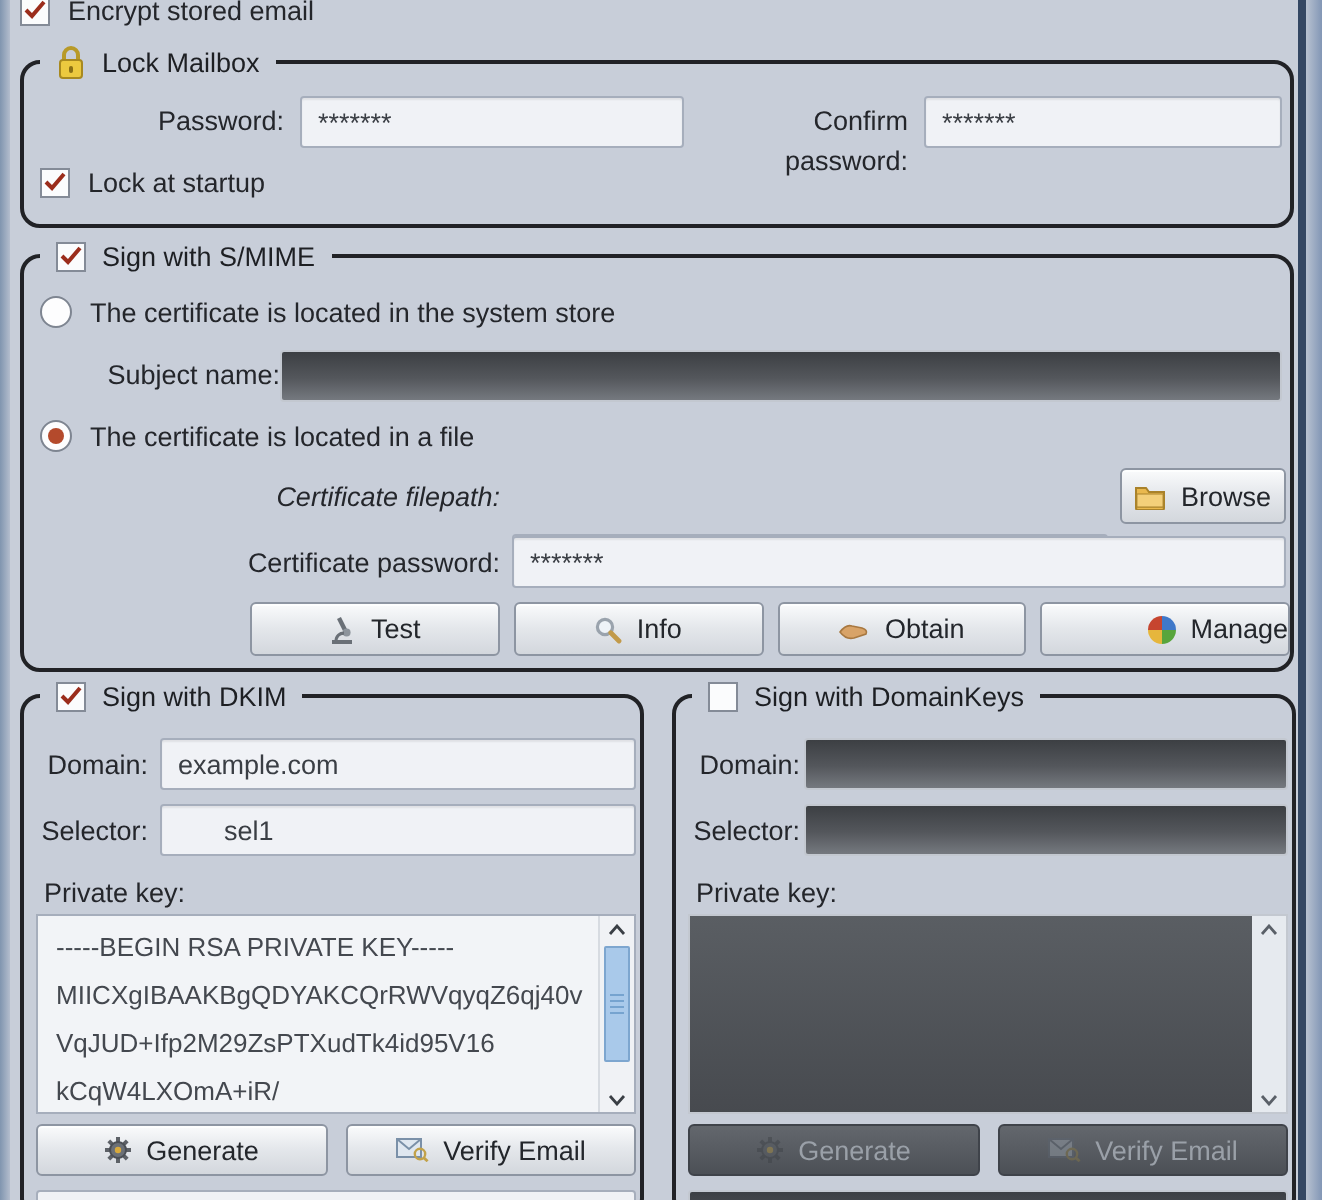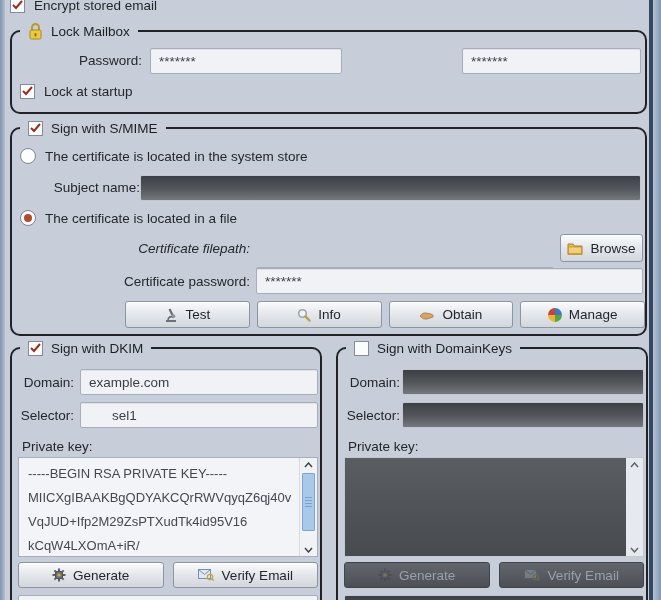--- a/index.html
+++ b/index.html
@@ -85,20 +85,21 @@
     <div class="legend">
       <svg width="15" height="18" viewBox="0 0 15 18">
         <path d="M4 8 V5.5 a3.5 3.5 0 0 1 7 0 V8" fill="none" stroke="#b89a28" stroke-width="2"></path>
         <rect x="2" y="8" width="11" height="9" rx="1.5" fill="#ecc93f" stroke="#a8891f"></rect>
         <rect x="6.5" y="11" width="2" height="3.5" rx="1" fill="#8a6f15"></rect>
       </svg>
       <span>Lock Mailbox</span>
     </div>
     <div class="lbl r" style="left:10px; top:19px; width:120px;">Password:</div>
     <input class="input" style="left: 138px; top: 16px; width: 192px;" readonly="" value="*******">
+    <div class="lbl r" style="left:330px; top:19px; width:112px;">Confirm password:</div>
     <input class="input" style="left: 450px; top: 16px; width: 179px;" readonly="" value="*******">
     <label class="chkrow" style="left:8px; top:50px;">
       <span class="cb">
         <svg width="11" height="10" viewBox="0 0 11 10">
           <path d="M1 5 L4 8 L10 1" fill="none" stroke="#9b2d1c" stroke-width="2"></path>
           </svg>
       </span>
       <span>Lock at startup</span>
     </label>
   </div>
@@ -155,21 +156,21 @@
           <line x1="8.4" y1="8.4" x2="12.5" y2="12.5" stroke="#c29a4a" stroke-width="2.4" stroke-linecap="round"></line>
         </svg>
         <span>Info</span>
       </div>
       <div class="btn" style="flex:1; height:27px;">
         <svg width="16" height="12" viewBox="0 0 16 12">
           <path d="M1 7 q3 -4 6 -3 l5 1 q3 1 2 3 l-6 2 q-4 1 -7 -3 z" fill="#d8a368" stroke="#a87840" stroke-width="0.8"></path>
         </svg>
         <span>Obtain</span>
       </div>
-      <div class="btn" style="flex:1; height:27px;">
+      <div class="btn" style="flex:1; height:27px;justify-content:flex-end;">
         <svg width="14" height="14" viewBox="0 0 14 14">
           <path d="M7 7 L7 0 A7 7 0 0 1 14 7 Z" fill="#3f78c9"></path>
           <path d="M7 7 L14 7 A7 7 0 0 1 7 14 Z" fill="#58a53c"></path>
           <path d="M7 7 L7 14 A7 7 0 0 1 0 7 Z" fill="#e6b63c"></path>
           <path d="M7 7 L0 7 A7 7 0 0 1 7 0 Z" fill="#c6452f"></path>
         </svg>
         <span>Manage</span>
       </div>
     </div>
   </div>

